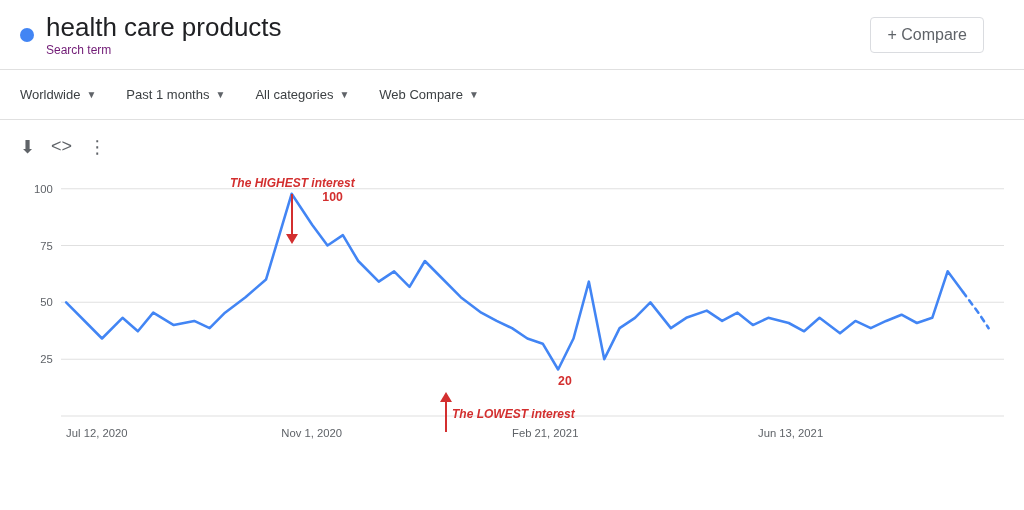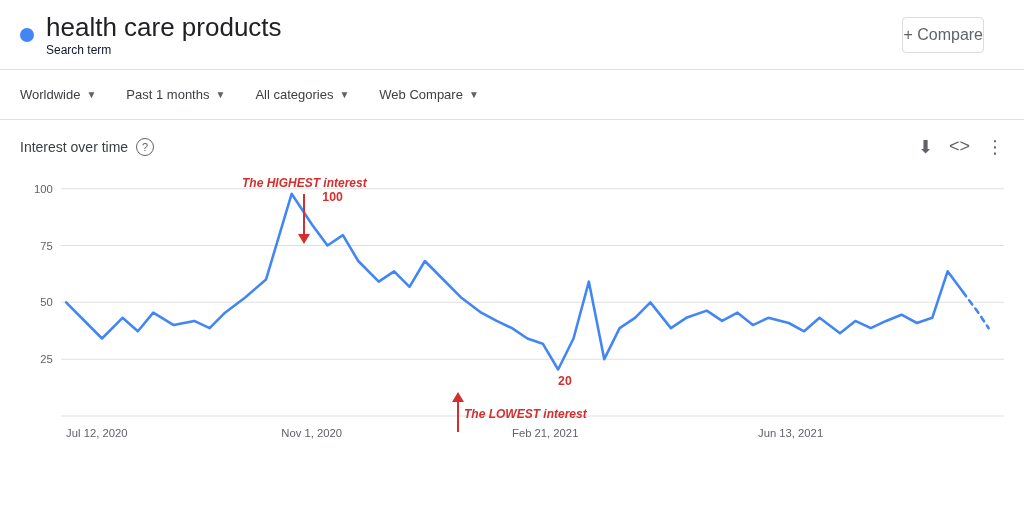--- a/index.html
+++ b/index.html
@@ -25,30 +25,30 @@
       border-radius: 50%;
       flex-shrink: 0;
     }
     .search-term-text h2 {
       font-size: 26px;
       font-weight: 400;
       color: #202124;
     }
     .search-term-text p {
       font-size: 12px;
-      color: #0f172a;
+      color: #701a75;
     }
     .compare-section {
       display: flex;
       align-items: center;
       gap: 8px;
       color: #5f6368;
       font-size: 16px;
       cursor: pointer;
-      padding: 8px 0;
+      padding: 8px 16px;
       border: 1px solid #dadce0;
       border-radius: 4px;
       margin-right: 20px;
     }
 
     
     .filters {
       display: flex;
       align-items: center;
       padding: 10px 8px;
@@ -111,21 +111,20 @@
 
     svg.main-chart {
       width: 100%;
       height: 100%;
     }
 
     
     .annotation {
       position: absolute;
       pointer-events: none;
-      margin-left: 12px;
     }
     .annotation-highest {
       top: 12px;
       left: 230px;
     }
     .annotation-lowest {
       bottom: 50px;
       left: 450px;
     }
     .annotation-label {
@@ -165,26 +164,20 @@
     <span class="chevron">▼</span>
   </button>
   <button class="filter-btn">
     <span>Web Compare</span>
     <span class="chevron">▼</span>
   </button>
 </div>
 
 <div class="chart-container">
   <div class="chart-header">
-    <div class="chart-title">
-      <span>Interest over time</span>
-      <div class="help-icon">
-        <span>?</span>
-      </div>
-    </div>
     <div class="chart-actions">
       <span title="Download">⬇</span>
       <span title="Embed">&lt;&gt;</span>
       <span title="Share">⋮</span>
     </div>
   </div>
 
   <div class="chart-wrapper">
 
     

